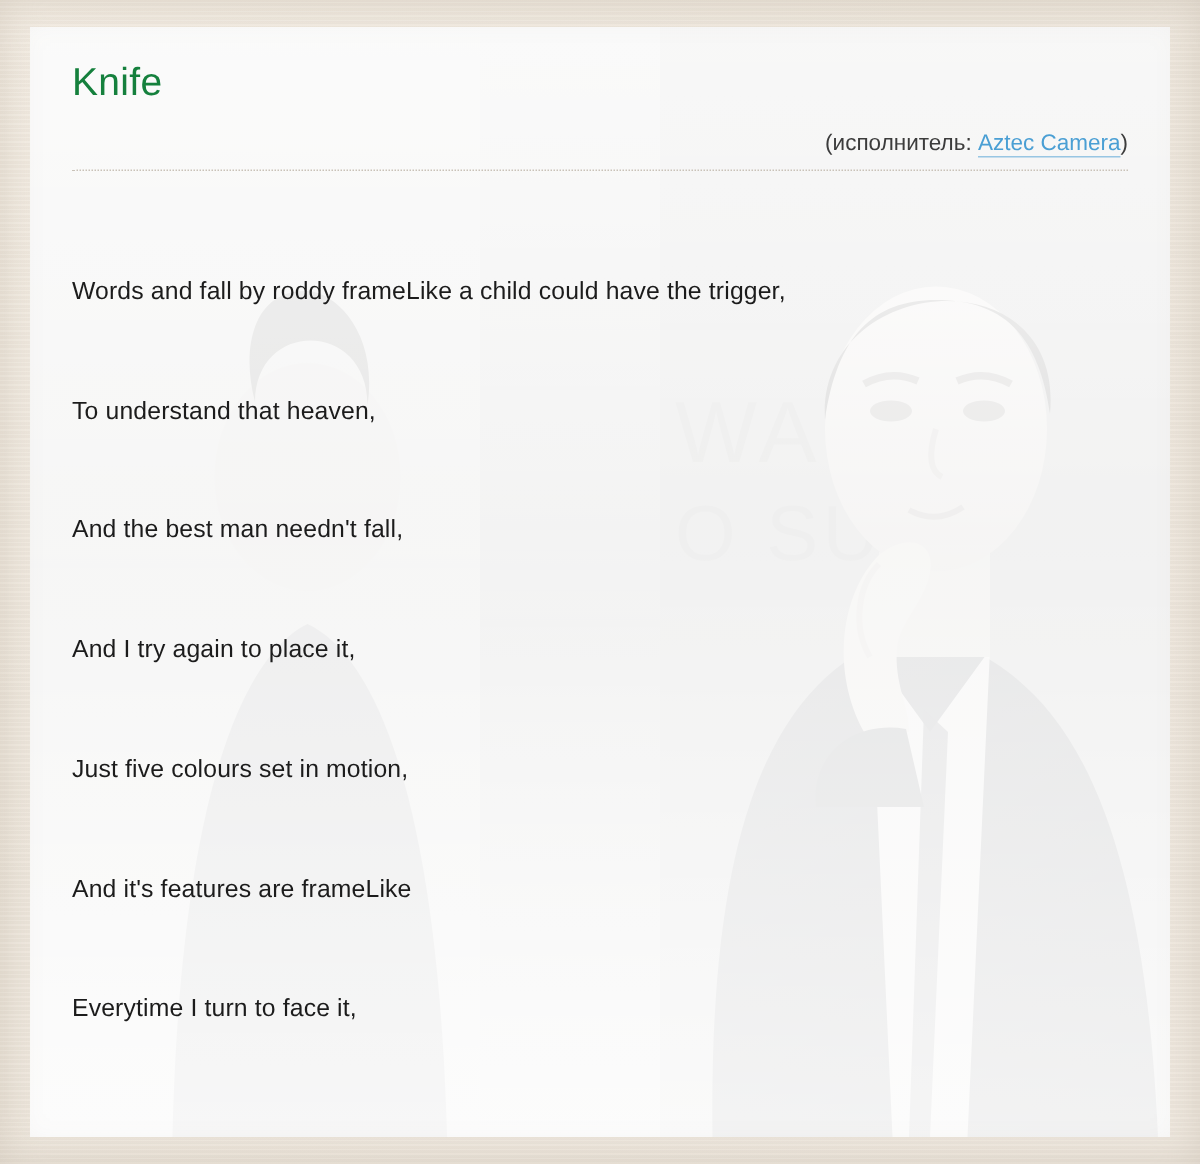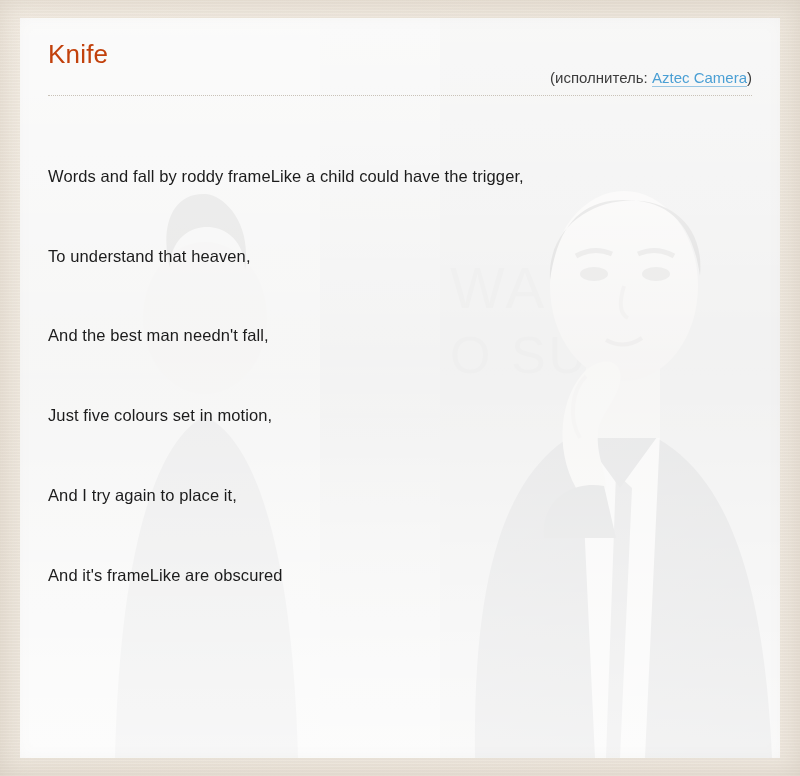--- a/index.html
+++ b/index.html
@@ -58,23 +58,23 @@
   }
 
   .content {
     position: relative;
     z-index: 3;
     padding: 22px 28px 0 28px;
   }
 
   .song-title {
     font-size: 26px;
-    color: #c2410c;
+    color: #15803d;
     font-weight: normal;
-    margin: 0 0 0 0;
+    margin: 0 0 18px 0;
     line-height: 1.1;
     letter-spacing: 0.2px;
   }
 
   .artist-line {
     font-size: 15px;
     color: #3c3c3c;
     padding-bottom: 9px;
     border-bottom: 1px dotted #c9c2b8;
     margin-bottom: 14px;
@@ -174,23 +174,24 @@
 
     <div class="content">
       <h1 class="song-title">Knife</h1>
 
       <div class="artist-line"><span>(исполнитель: </span><a class="artist-link" href="#">Aztec Camera</a><span>)</span></div>
 
       <div class="lyrics">
         <div>Words and fall by roddy frameLike a child could have the trigger,</div>
         <div>To understand that heaven,</div>
         <div>And the best man needn't fall,</div>
+        <div>And I try again to place it,</div>
         <div>Just five colours set in motion,</div>
-        <div>And I try again to place it,</div>
-        <div>And it's frameLike are obscured</div>
+        <div>And it's features are frameLike</div>
+        <div>Everytime I turn to face it,</div>
         
         
         
         
         
         
         
         
         
         

